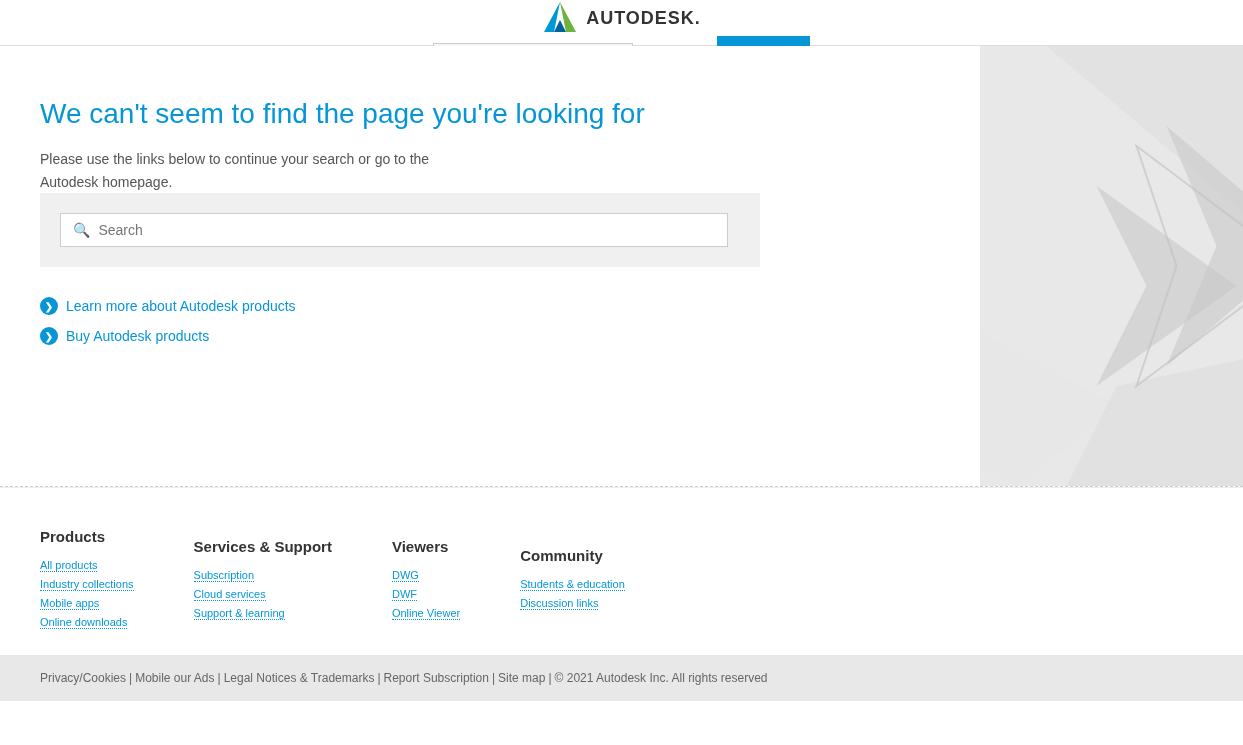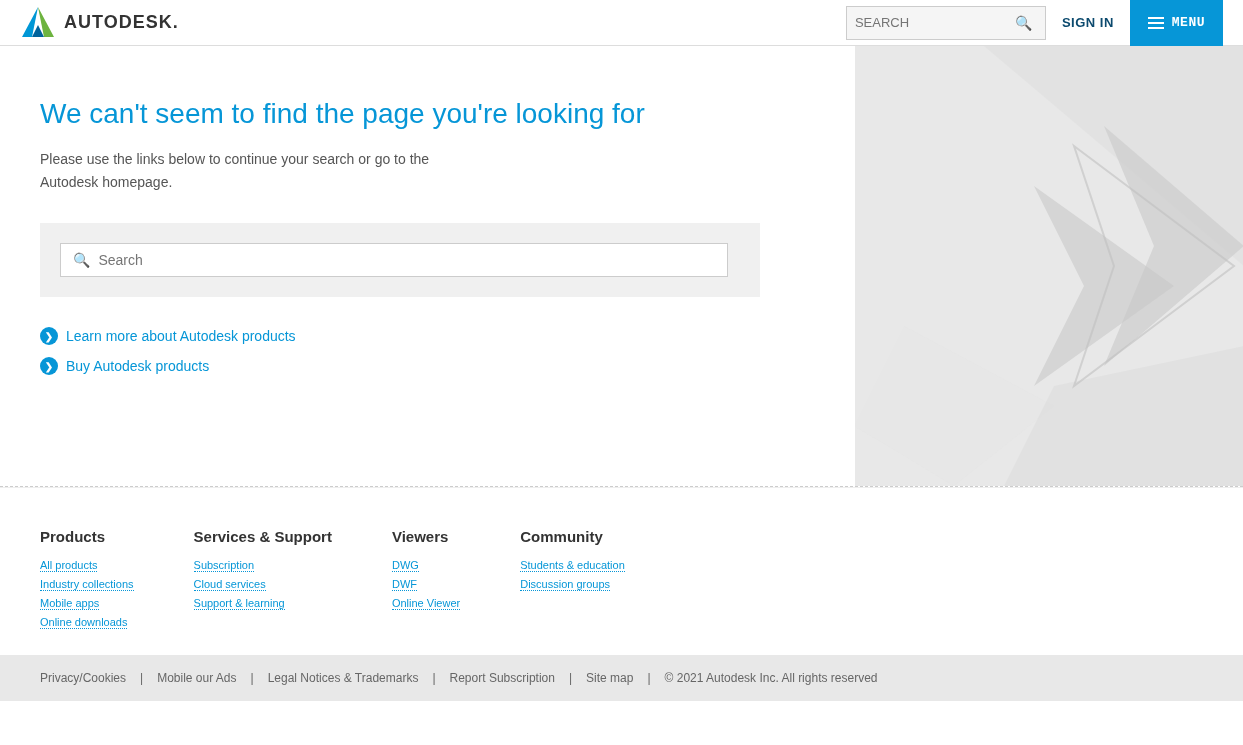--- a/index.html
+++ b/index.html
@@ -7,20 +7,21 @@
 
     
     .header {
       display: flex;
       align-items: center;
       justify-content: space-between;
       background: #fff;
       border-bottom: 1px solid #ddd;
       padding: 0 20px;
       height: 46px;
+      flex-direction: column;
     }
     .header-left {
       display: flex;
       align-items: center;
     }
     .logo-area {
       display: flex;
       align-items: center;
       gap: 8px;
     }
@@ -103,21 +104,21 @@
 
     
     .main-content {
       display: flex;
       min-height: 440px;
       position: relative;
       background: #f0f0f0;
     }
     .content-left {
       background: #fff;
-      width: 855px;
+      width: 980px;
       padding: 50px 40px 30px 40px;
       position: relative;
     }
     .content-right {
       flex: 1;
       background: #e8e8e8;
       position: relative;
       overflow: hidden;
     }
 
@@ -133,21 +134,20 @@
     .error-title {
       font-size: 28px;
       color: #0696d7;
       font-weight: normal;
       margin-bottom: 16px;
       line-height: 1.3;
     }
     .error-subtitle {
       font-size: 14px;
       color: #555;
-      margin-bottom: 30px;
       line-height: 1.6;
     }
     .search-container {
       background: #f0f0f0;
       padding: 20px;
       width: 720px;
       margin-bottom: 30px;
     }
     .search-inner {
       display: flex;
@@ -205,20 +205,21 @@
       margin: 0;
     }
 
     
     .footer-nav {
       background: #fff;
       padding: 40px 40px 20px 40px;
       display: flex;
       gap: 60px;
       border-top: 1px solid #eee;
+      align-items: center;
     }
     .footer-col h4 {
       font-size: 15px;
       font-weight: bold;
       color: #333;
       margin-bottom: 14px;
     }
     .footer-col a {
       display: block;
       color: #0696d7;
@@ -231,21 +232,21 @@
     }
 
     
     .bottom-footer {
       background: #e8e8e8;
       padding: 16px 40px;
       font-size: 12px;
       color: #666;
       display: flex;
       align-items: center;
-      gap: 12px;
+      gap: 1px;
       flex-wrap: wrap;
     }
     .bottom-footer a {
       color: #666;
       text-decoration: none;
       cursor: pointer;
     }
     .bottom-footer .sep { margin: 0 2px; }
   </style>
 </head>
@@ -343,21 +344,21 @@
   <div class="footer-col">
     <h4>Viewers</h4>
     <a>DWG</a>
     <a>DWF</a>
     <a>Online Viewer</a>
   </div>
 
   <div class="footer-col">
     <h4>Community</h4>
     <a>Students &amp; education</a>
-    <a>Discussion groups</a>
+    <a>Discussion links</a>
   </div>
 </div>
 
 <div class="bottom-footer">
   <a>Privacy/Cookies</a>
   <span class="sep">|</span>
   <a>Mobile our Ads</a>
   <span class="sep">|</span>
   <a>Legal Notices &amp; Trademarks</a>
   <span class="sep">|</span>

